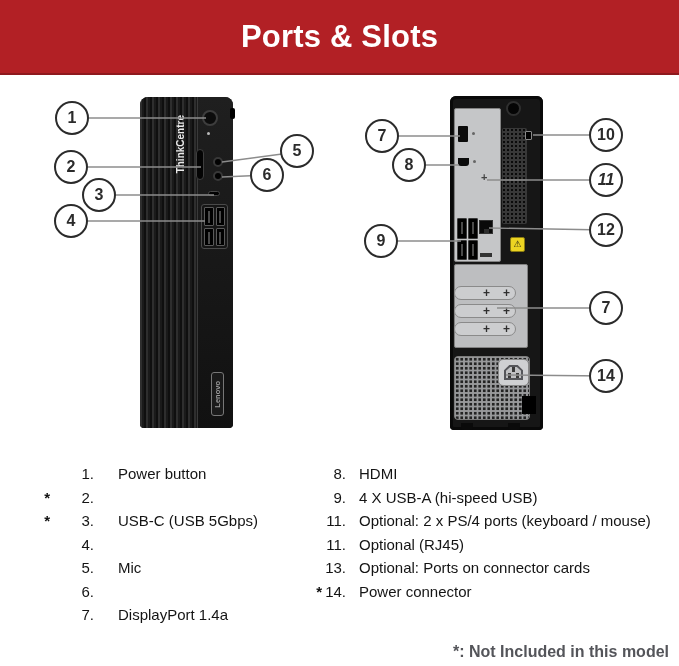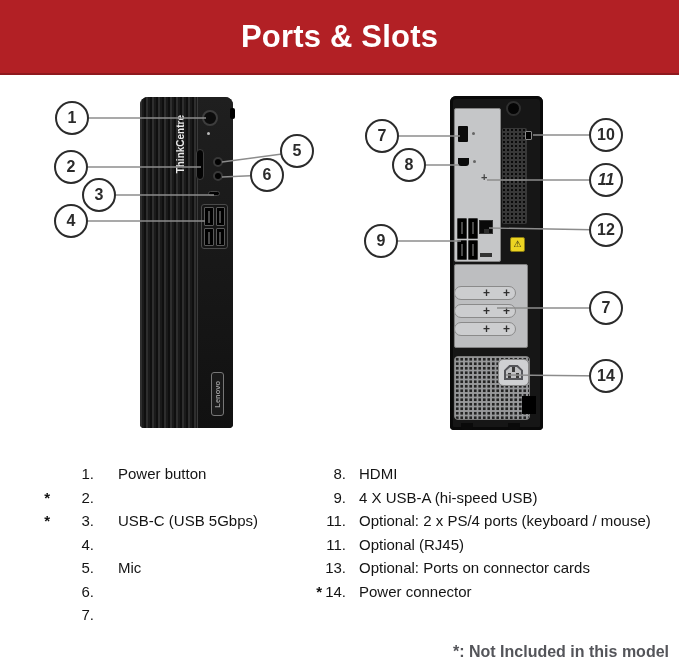--- a/index.html
+++ b/index.html
@@ -268,20 +268,21 @@
       <span class="num">5.</span>
       <span class="lbl">Mic</span>
     </div>
     <div class="legend-row">
       <span class="star"></span>
       <span class="num">6.</span>
     </div>
     <div class="legend-row">
       <span class="star"></span>
       <span class="num">7.</span>
+      <span class="lbl">DisplayPort 1.4a</span>
     </div>
   </div>
 
   <div class="legend-col" id="legend-right">
     <div class="legend-row">
       <span class="star"></span>
       <span class="num">8.</span>
       <span class="lbl">HDMI</span>
     </div>
     <div class="legend-row">

